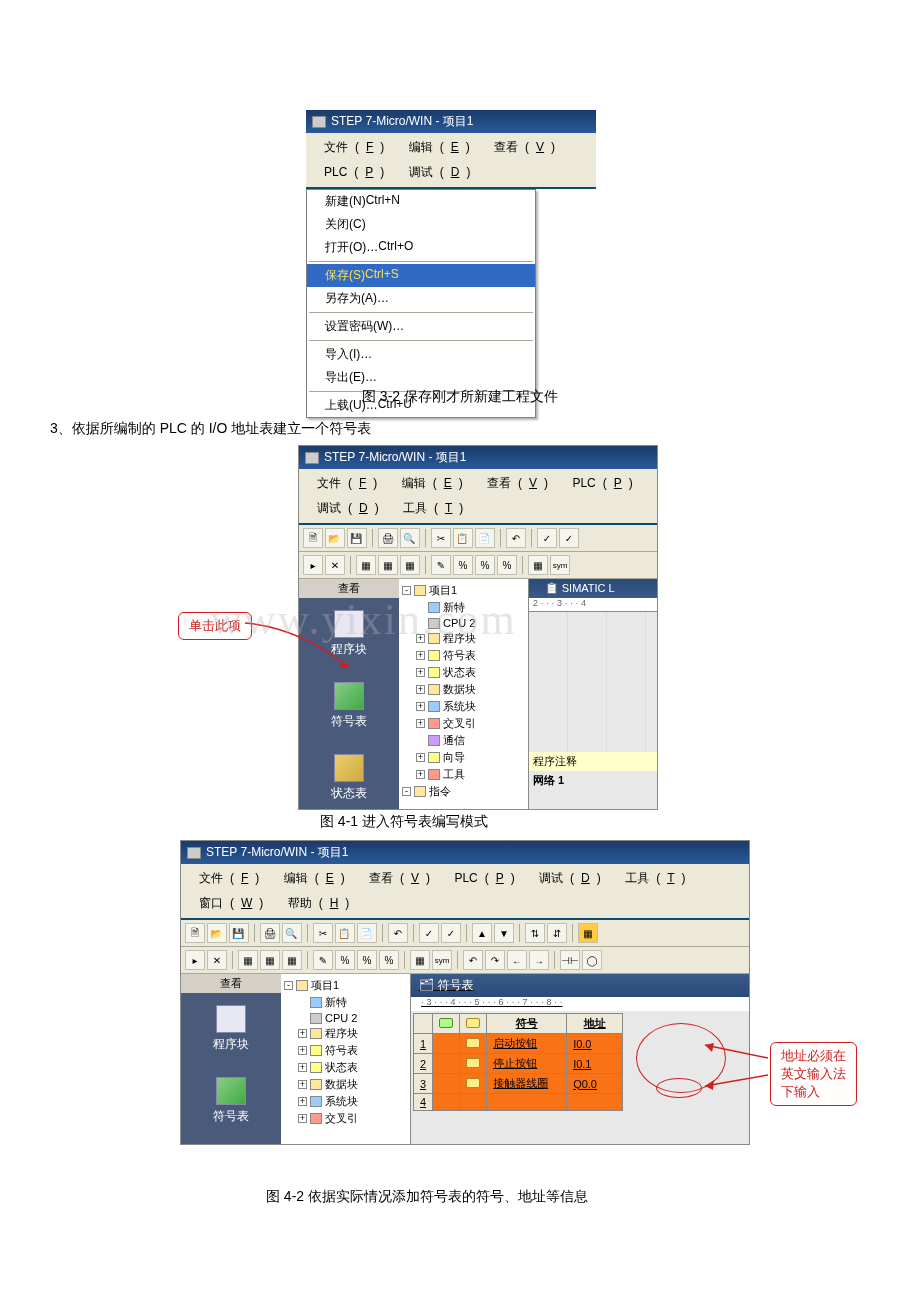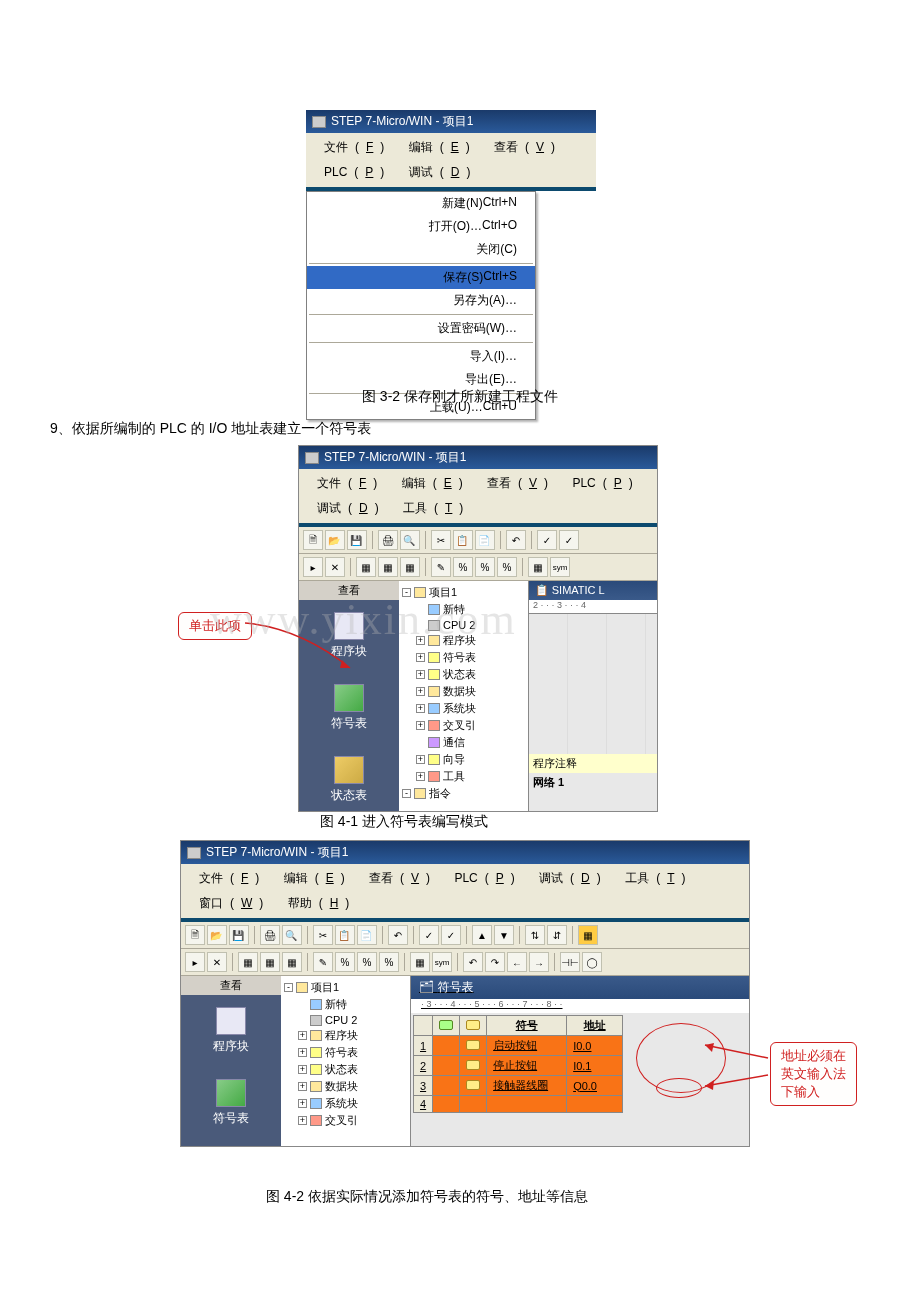--- a/index.html
+++ b/index.html
@@ -32,45 +32,45 @@
       width: 14px;
       height: 12px;
       background: #ccc;
       border: 1px solid #888;
       margin-right: 5px;
       display: inline-block;
     }
     
     .menubar {
       background: #ece9d8;
-      border-bottom: 4px solid #0c4a6e;
+      border-bottom: 2px solid #0c4a6e;
       font-size: 12px;
       padding: 2px 4px;
     }
     .menubar span {
       padding: 2px 7px;
       display: inline-block;
     }
     .menubar .underline { text-decoration: underline; }
     
     .dropdown-menu {
       background: #fff;
       border: 1px solid #808080;
       box-shadow: 2px 2px 2px rgba(0,0,0,.3);
       width: 230px;
       font-size: 12px;
     }
     .menu-item {
       display: flex;
-      justify-content: flex-end;
+      justify-content: flex-start;
       padding: 3px 18px;
     }
     .menu-item.highlighted {
       background: #316ac5;
-      color: #000000;
+      color: #fde047;
     }
     .menu-sep {
       border-top: 1px solid #aca899;
       margin: 2px 2px;
     }
     
     .caption {
       text-align: center;
       font-size: 14px;
       margin: 8px 0;
@@ -199,21 +199,21 @@
     .tree-icon.gray { background: #ccc; }
     
     .content-panel-41 {
       flex: 1;
       background: #e8e8e8;
     }
     .simatic-bar {
       background: linear-gradient(#2a4a7a, #3a5a8a);
       color: #fff;
       font-size: 11px;
-      padding: 3px 6px;
+      padding: 3px 16px;
     }
     .ruler {
       background: #fff;
       border-bottom: 1px solid #888;
       font-size: 9px;
       padding: 0 4px;
       height: 14px;
       color: #666;
     }
     .grid-bg {
@@ -377,26 +377,26 @@
     <span><span>查看</span>(<span class="underline">V</span>)</span>
     <span><span>PLC</span>(<span class="underline">P</span>)</span>
     <span><span>调试</span>(<span class="underline">D</span>)</span>
   </div>
   <div class="dropdown-menu">
     <div class="menu-item">
         <span>新建(N)</span>
         <span>Ctrl+N</span>
       </div>
     <div class="menu-item">
+        <span>关闭(C)</span>
+        <span></span>
+      </div>
+    <div class="menu-item">
         <span>打开(O)…</span>
         <span>Ctrl+O</span>
-      </div>
-    <div class="menu-item">
-        <span>关闭(C)</span>
-        <span></span>
       </div>
     <div class="menu-sep"></div>
     <div class="menu-item highlighted">
         <span>保存(S)</span>
         <span>Ctrl+S</span>
       </div>
     <div class="menu-item">
         <span>另存为(A)…</span>
         <span></span>
       </div>
@@ -417,21 +417,21 @@
     <div class="menu-sep"></div>
     <div class="menu-item">
         <span>上载(U)…</span>
         <span>Ctrl+U</span>
       </div>
   </div>
 </div>
 
 <div class="caption caption-32">图 3-2   保存刚才所新建工程文件</div>
 
-<div class="instruction-4">9、依据所编制的 PLC 的 I/O 地址表建立一个符号表</div>
+<div class="instruction-4">3、依据所编制的 PLC 的 I/O 地址表建立一个符号表</div>
 
 <div class="fig41-container">
   <div class="app-titlebar">
     <span class="icon-app"></span>
     <span>STEP 7-Micro/WIN - 项目1</span>
   </div>
   <div class="menubar">
     <span><span>文件</span>(<span class="underline">F</span>)</span>
     <span><span>编辑</span>(<span class="underline">E</span>)</span>
     <span><span>查看</span>(<span class="underline">V</span>)</span>

